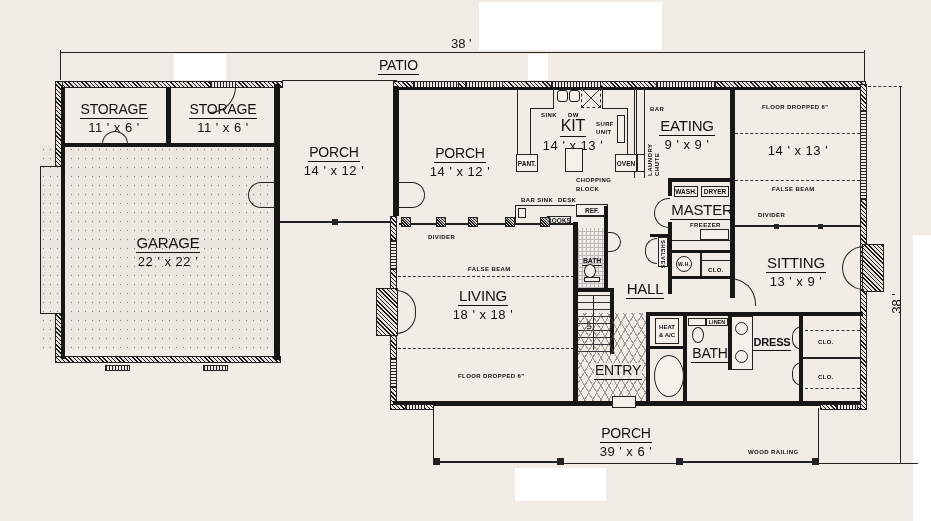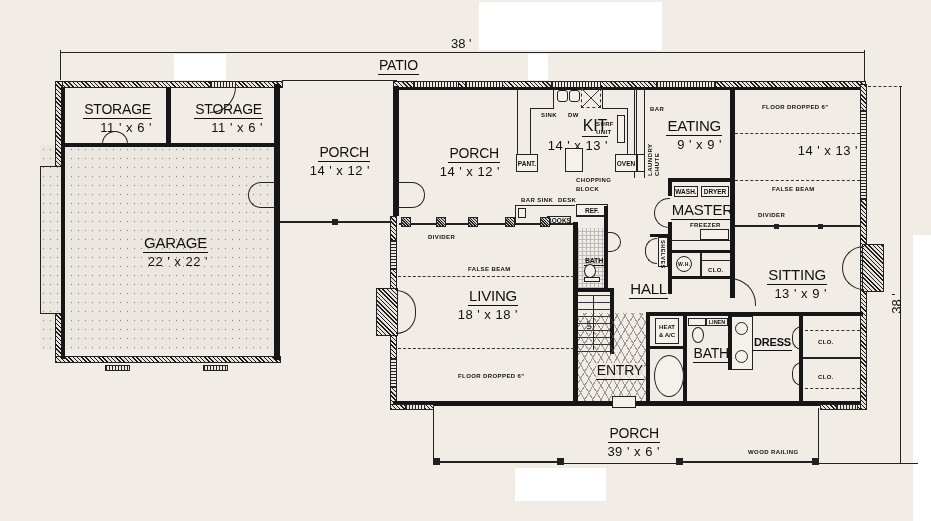--- a/index.html
+++ b/index.html
@@ -9,21 +9,21 @@
   .wall { position: absolute; background: #161616; }
   .hatchwall { position: absolute; background: repeating-linear-gradient(45deg, #1a1a1a 0 1px, #e9e5de 1px 3px); border: 1px solid #222; }
   .win { position: absolute; background: repeating-linear-gradient(90deg, #222 0 1px, #eeeae3 1px 3px); border: 1px solid #222; }
   .winv { position: absolute; background: repeating-linear-gradient(0deg, #222 0 1px, #eeeae3 1px 3px); border: 1px solid #222; }
   .thin { position: absolute; background: #222; }
   .dash { position: absolute; border-top: 1px dashed #333; height: 0; }
   .garage-floor { position: absolute; background-color: #ebe7e0;
     background-image: radial-gradient(#8a857d 0.6px, transparent 0.8px), radial-gradient(#9d988f 0.5px, transparent 0.7px);
     background-size: 7px 9px, 11px 6px; background-position: 0 0, 3px 4px; }
   .entry-floor { position: absolute; background: repeating-linear-gradient(60deg, transparent 0 6px, #555 6px 7px), repeating-linear-gradient(-60deg, transparent 0 6px, #555 6px 7px); opacity: .55; }
-  .room { position: absolute; text-align: right; line-height: 1.05; }
+  .room { position: absolute; text-align: center; line-height: 1.05; }
   .room .name { display: inline-block; font-size: 14px; border-bottom: 1.5px solid #111; padding: 0 1px 1px; letter-spacing: -0.2px; }
   .room .dim { display: block; font-size: 13px; margin-top: 2px; letter-spacing: 0.5px; }
   .room.big .name { font-size: 15px; }
   .small { position: absolute; font-size: 6px; font-weight: bold; letter-spacing: 0.4px; white-space: nowrap; }
   .fix { position: absolute; border: 1px solid #222; background: #f4f1eb; font-size: 6.5px; font-weight: bold; display: flex; align-items: center; justify-content: center; }
   .circle { position: absolute; border: 1px solid #222; border-radius: 50%; background: #f4f1eb; }
   .pillar { position: absolute; width: 10px; height: 10px; background: repeating-linear-gradient(45deg, #222 0 1px, #ccc 1px 2px); border: 1px solid #222; }
   .post { position: absolute; width: 7px; height: 7px; background: #222; }
   .door-arc { position: absolute; border: 1px solid #222; }
   .dimtext { position: absolute; font-size: 13px; }
@@ -241,21 +241,21 @@
 <div class="room" style="left:738px;top:142px;width:120px;">
   <span class="dim">14 ' x 13 '</span>
 </div>
 <div class="dash" style="left:735px;top:180px;width:125px;"></div>
 <div class="small" style="left:772px;top:186px;">FALSE BEAM</div>
 <div class="small" style="left:758px;top:212px;">DIVIDER</div>
 <div class="thin" style="left:735px;top:225px;width:125px;height:2px;"></div>
 <div class="post" style="left:774px;top:224px;width:5px;height:5px;"></div>
 <div class="post" style="left:818px;top:224px;width:5px;height:5px;"></div>
 
-<div class="room" style="left:765px;top:255px;width:62px;margin-top:12px;">
+<div class="room" style="left:765px;top:255px;width:62px;">
   <span class="name" style="font-size:15px;">SITTING</span>
   <span class="dim">13 ' x 9 '</span>
 </div>
 
 <div class="wall" style="left:648px;top:312px;width:215px;height:4px;"></div>
 <div class="wall" style="left:646px;top:312px;width:4px;height:92px;"></div>
 <div class="fix" style="left:655px;top:318px;width:24px;height:26px;flex-direction:column;line-height:8px;font-size:6px;">
   <span>HEAT</span>
   <span>&amp; A/C</span>
 </div>

